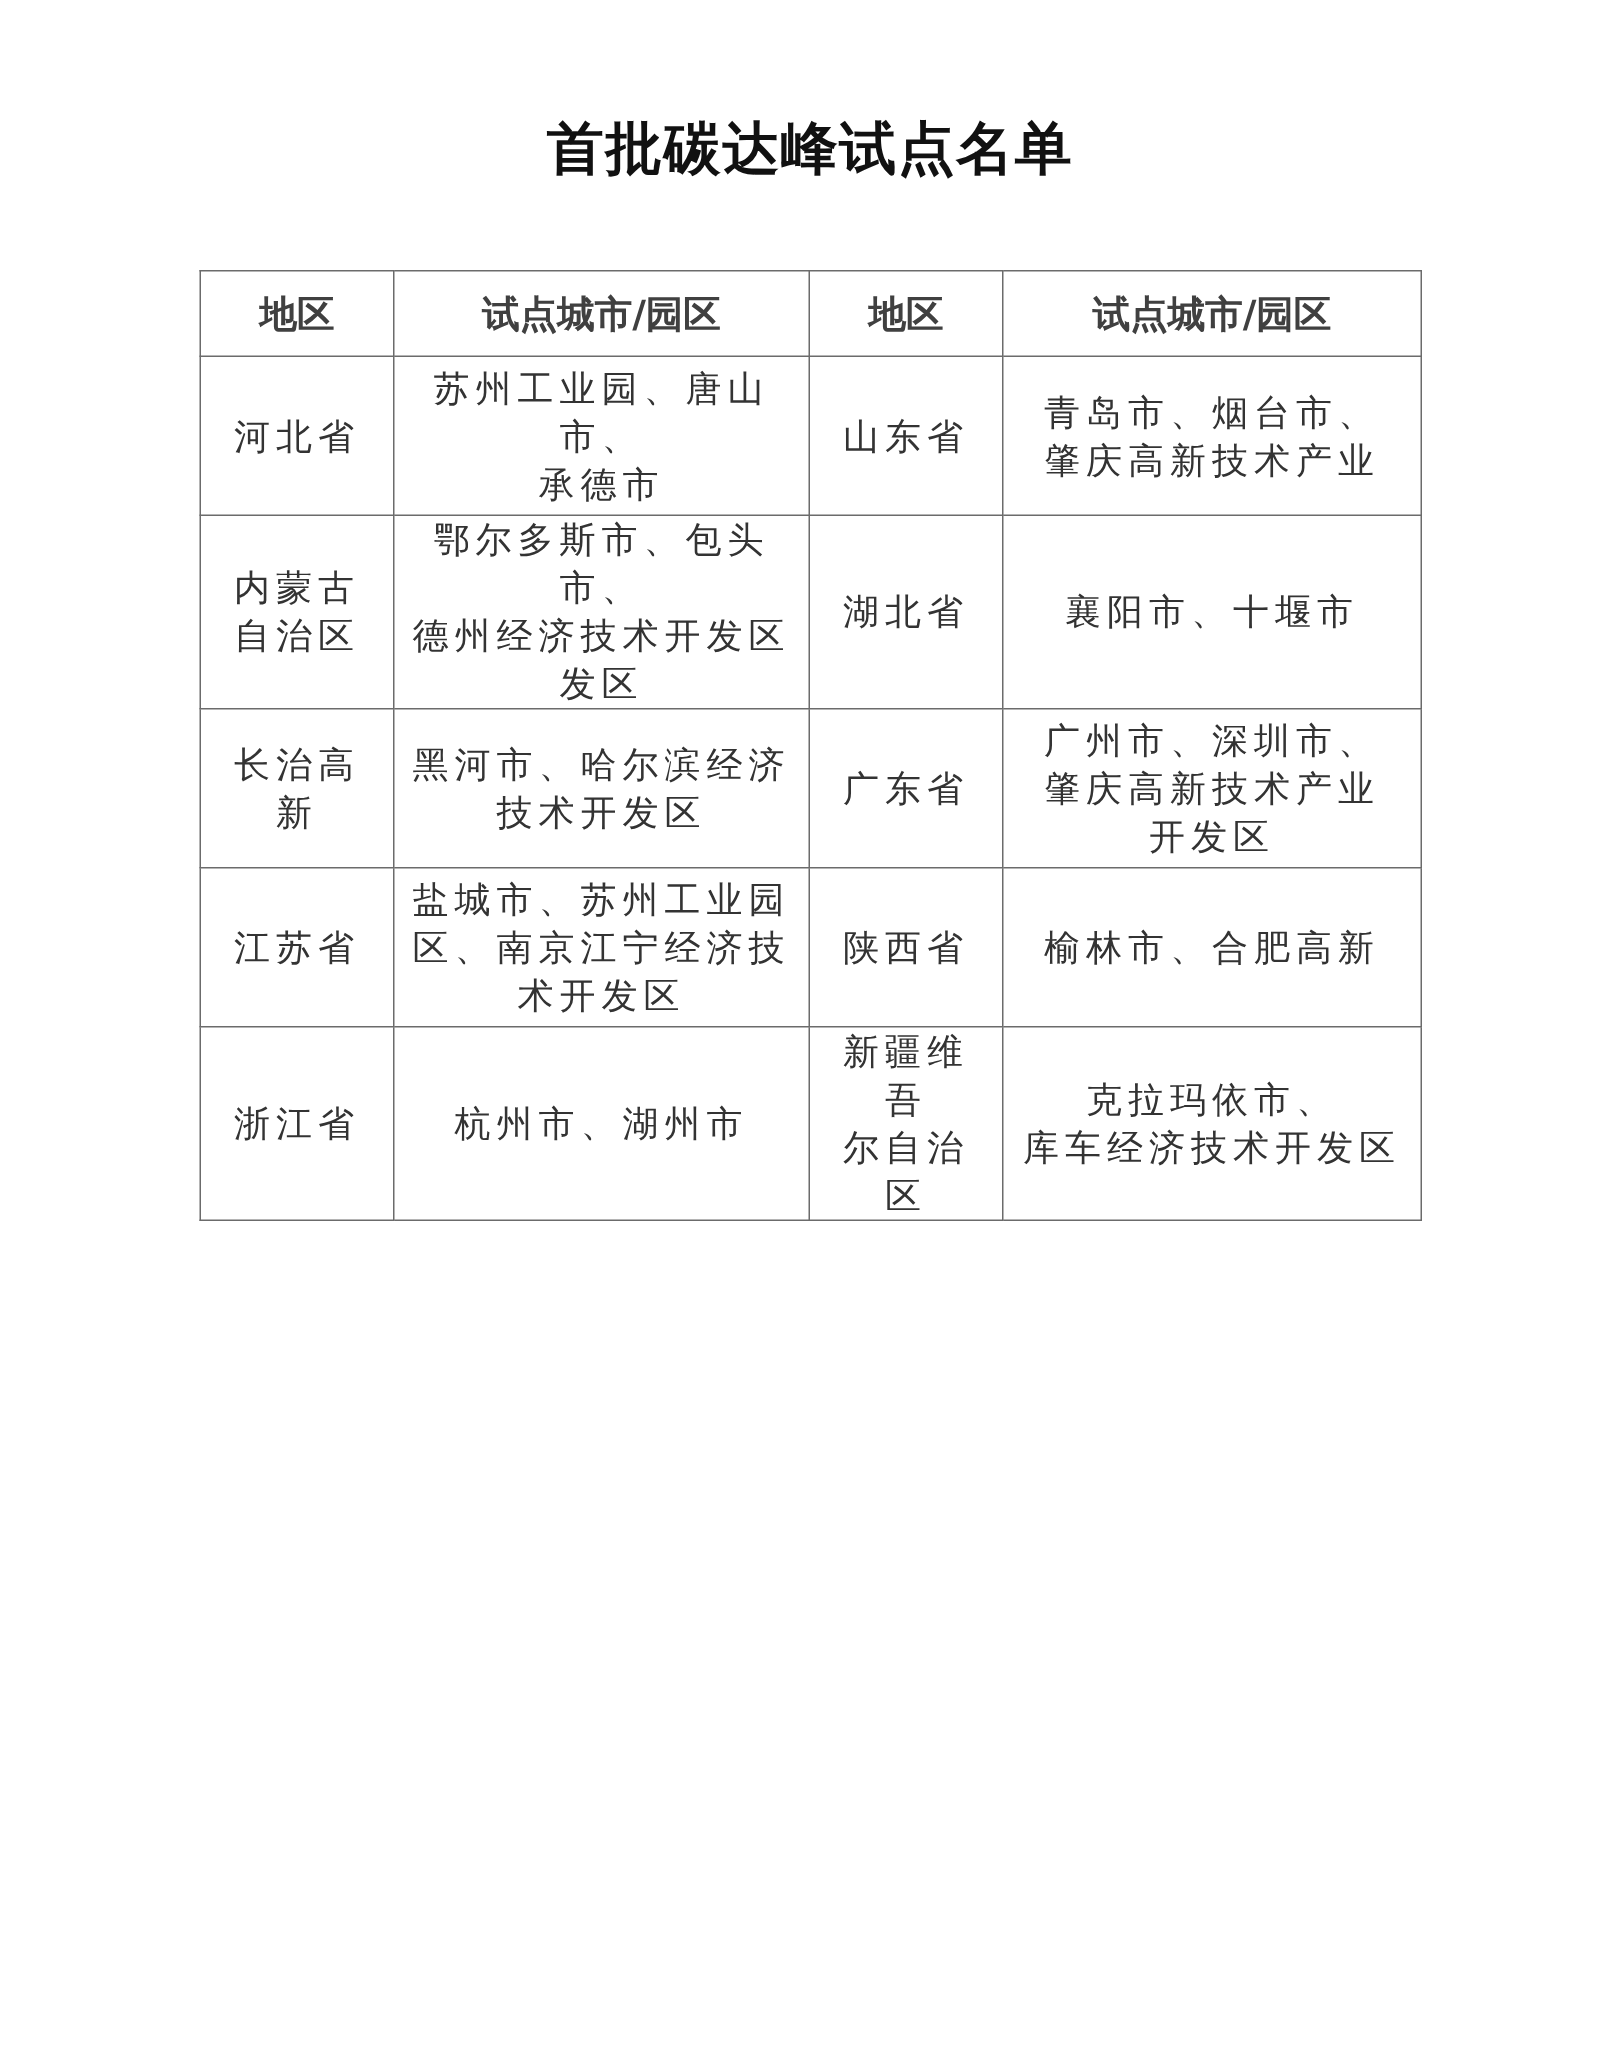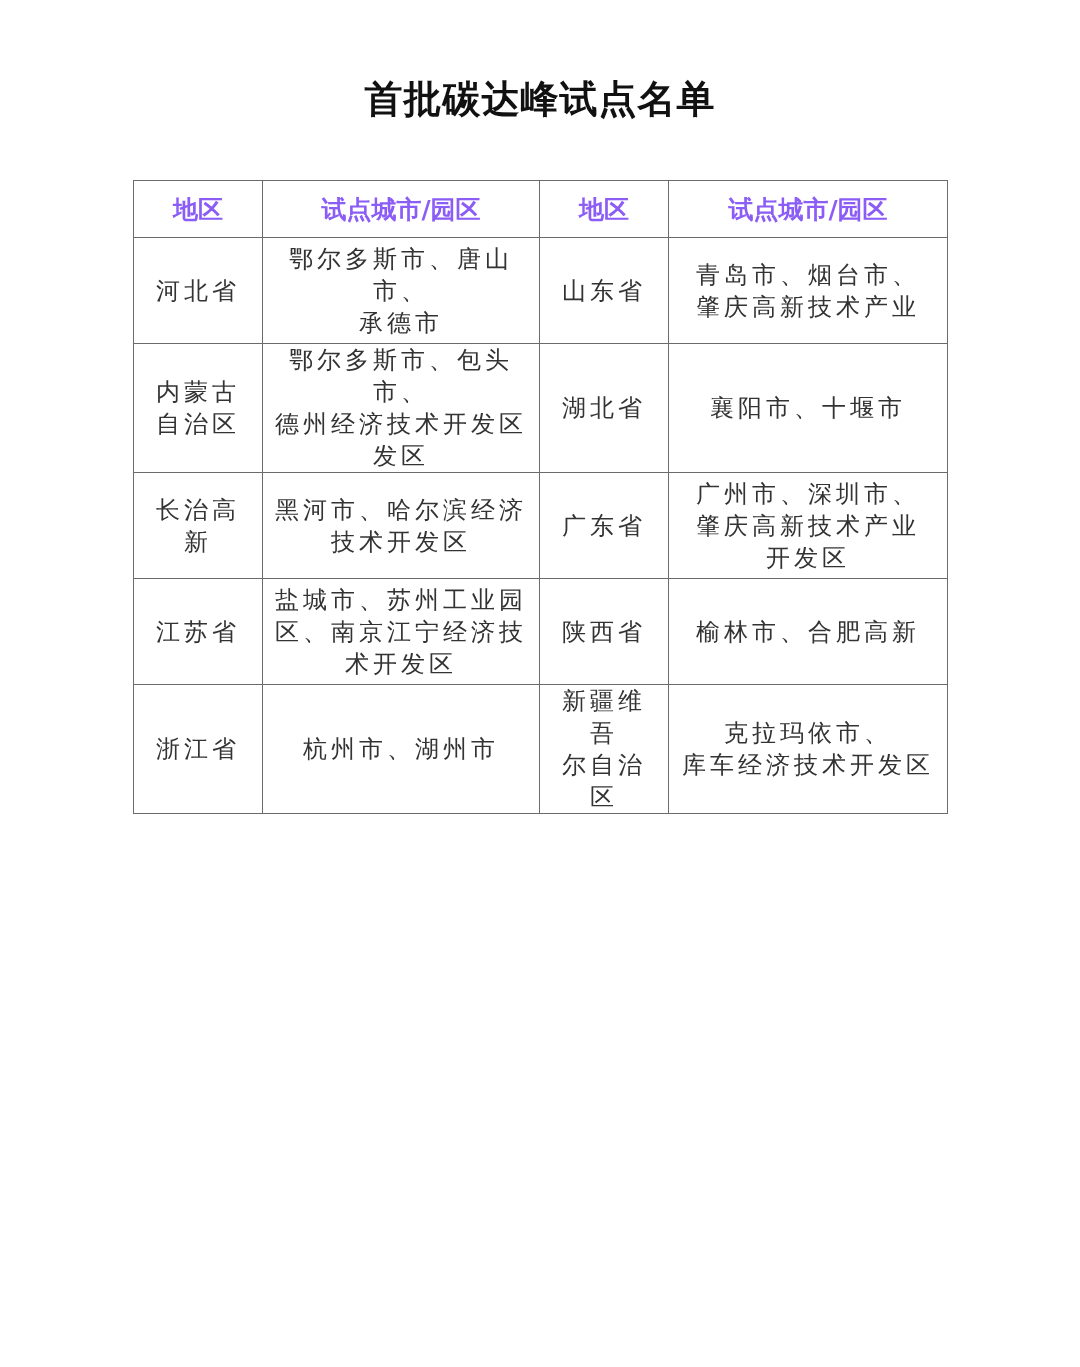--- a/index.html
+++ b/index.html
@@ -32,21 +32,21 @@
       text-align: center;
       vertical-align: middle;
       padding: 0 10px;
       box-sizing: border-box;
     }
     table.list th {
       height: 57px;
       font-family: "DejaVu Sans", "Liberation Sans", sans-serif;
       font-weight: bold;
       font-size: 25px;
-      color: #8b5cf6;
+      color: #404040;
     }
     table.list td {
       height: 106px;
       font-size: 24px;
       line-height: 32px;
       letter-spacing: 4px;
       color: #333;
     }
     .col-region { width: 129px; }
     .col-city { width: 277px; }
@@ -71,21 +71,21 @@
     <tr>
       <th>地区</th>
       <th>试点城市/园区</th>
       <th>地区</th>
       <th>试点城市/园区</th>
     </tr>
   </thead>
   <tbody>
     <tr>
       <td class="region"><span class="cell-text">河北省</span></td>
-      <td><span class="cell-text">鄂尔多斯市、唐山市、
+      <td><span class="cell-text">苏州工业园、唐山市、
 承德市</span></td>
       <td class="region"><span class="cell-text">山东省</span></td>
       <td><span class="cell-text">青岛市、烟台市、
 肇庆高新技术产业</span></td>
     </tr>
     <tr>
       <td class="region"><span class="cell-text">内蒙古
 自治区</span></td>
       <td><span class="cell-text">鄂尔多斯市、包头市、
 德州经济技术开发区

